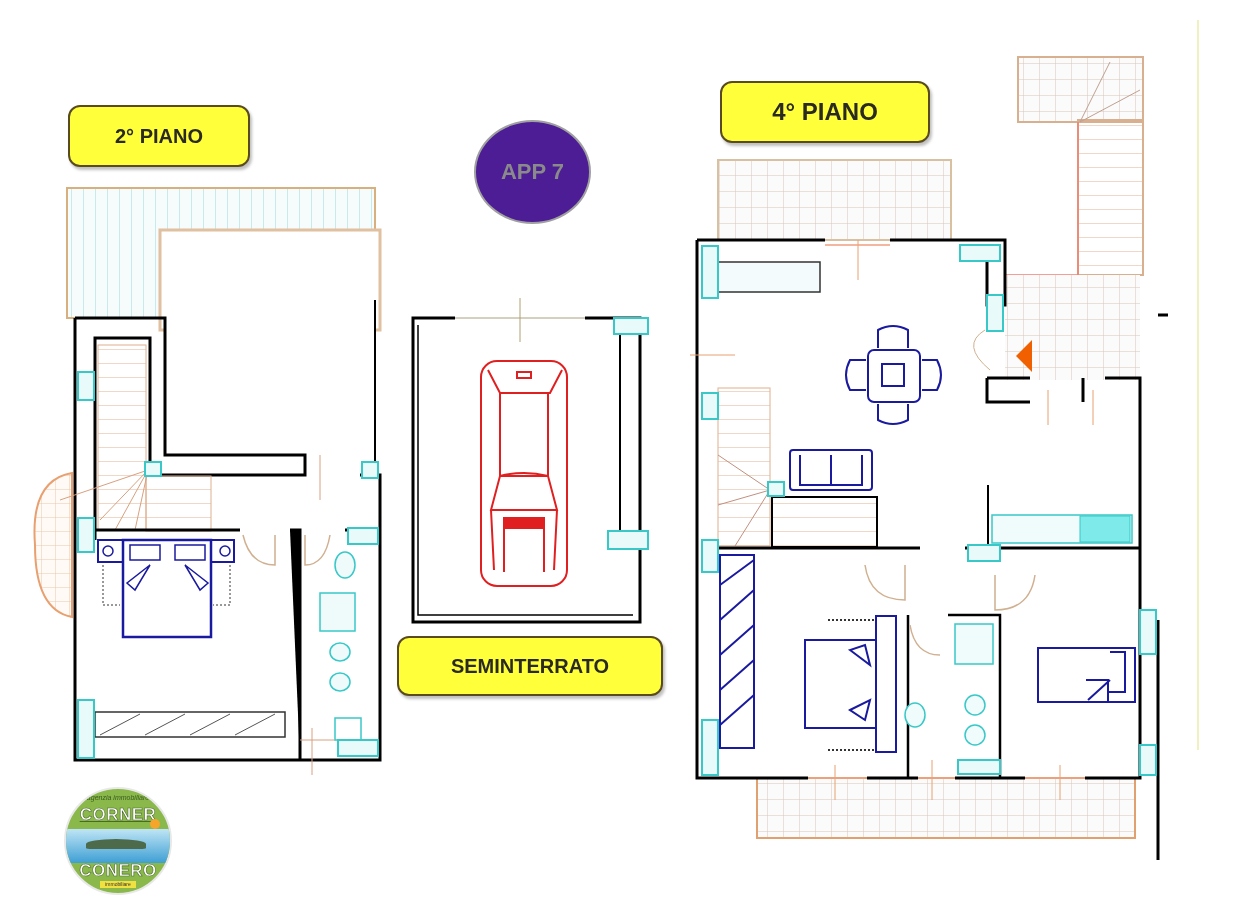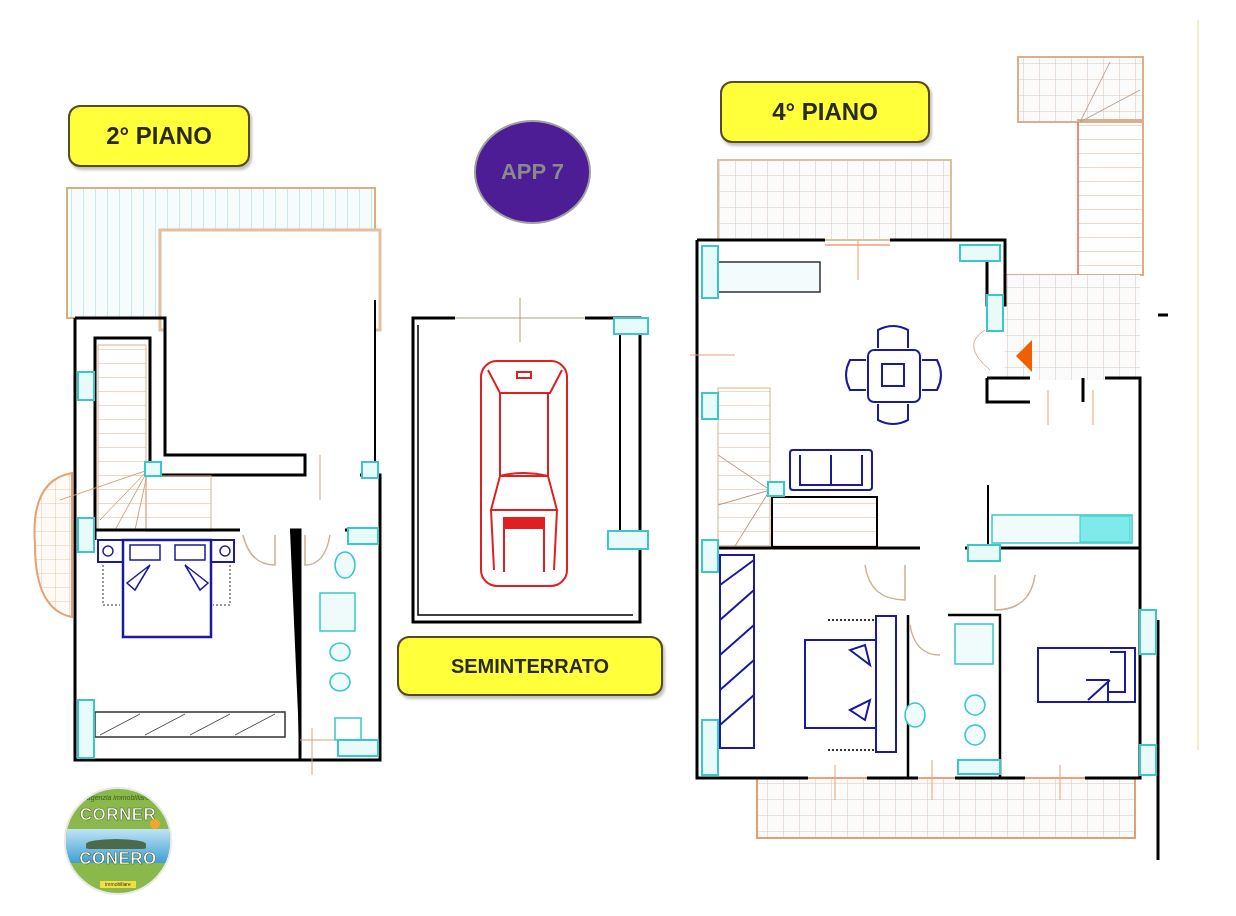--- a/index.html
+++ b/index.html
@@ -4,22 +4,22 @@
 <style>
   html,body{margin:0;padding:0;background:#fff;}
   body{width:1236px;height:916px;position:relative;overflow:hidden;font-family:"Liberation Sans",sans-serif;}
   #plan{position:absolute;left:0;top:0;width:1236px;height:916px;}
   .label-box{position:absolute;background:#ffff3a;border:2px solid #5a4a20;border-radius:12px;box-shadow:2px 3px 3px rgba(0,0,0,0.25);display:flex;align-items:center;justify-content:center;font-weight:bold;color:#2a2a22;font-family:"Liberation Sans",sans-serif;}
   .app-badge{position:absolute;left:474px;top:120px;width:113px;height:100px;border-radius:50%;background:#4c1d95;border:2px solid #a0a0a0;display:flex;align-items:center;justify-content:center;font-weight:bold;font-size:22px;color:#8a8a8a;}
   .logo{position:absolute;left:64px;top:787px;width:104px;height:104px;border-radius:50%;overflow:hidden;background:#8ab84a;border:2px solid #e8e8e8;}
   .logo .sky{position:absolute;left:0;top:40px;width:100%;height:34px;background:linear-gradient(#bfe5f5,#3e9fd4);}
   .logo .land{position:absolute;left:20px;top:50px;width:60px;height:10px;background:#4d6b4a;border-radius:50% 50% 10% 10%;}
   .logo .t1,.logo .t2{position:absolute;left:0;width:100%;text-align:center;font-weight:bold;color:#fff;-webkit-text-stroke:0.6px #4a6a2a;font-size:17px;letter-spacing:0.5px;}
-  .logo .t1{top:16px;}
-  .logo .t2{top:60px;}
+  .logo .t1{top:16px;text-decoration:underline;}
+  .logo .t2{top:72px;}
   .logo .small{position:absolute;top:5px;left:0;width:100%;text-align:center;font-size:7px;font-style:italic;color:#3a5a20;}
   .logo .tag{position:absolute;top:92px;left:34px;width:36px;height:7px;background:#f0e040;font-size:5px;text-align:center;color:#333;}
   .logo .sun{position:absolute;left:84px;top:30px;width:10px;height:10px;border-radius:50%;background:#f4a52a;}
 </style>
 </head>
 <body>
 
 <svg id="plan" viewBox="0 0 1236 916" xmlns="http://www.w3.org/2000/svg">
   <defs>
     <pattern id="tiles" width="14" height="14" patternUnits="userSpaceOnUse">
@@ -207,21 +207,21 @@
       <rect x="1140" y="610" width="16" height="44"></rect>
       <rect x="1140" y="745" width="16" height="30"></rect>
     </g>
 
     <path d="M858 240 V280 M690 355 H735 M1048 390 V425 M1093 390 V425 M835 765 V800 M932 760 V800 M1060 765 V800" stroke="#e8a070" stroke-width="1"></path>
     <path d="M825 245 H890 M810 778 H865 M918 778 H955 M1025 778 H1085" stroke="#f0a080" stroke-width="1.5"></path>
     <path d="M1198 20 V750" stroke="#f0f0c0" stroke-width="2"></path>
   </g>
 </svg>
 
-<div class="label-box" style="left:68px;top:105px;width:178px;height:58px;font-size:24px;">2° PIANO</div>
+<div class="label-box" style="left:68px;top:105px;width:178px;height:58px;font-size:20px;">2° PIANO</div>
 <div class="label-box" style="left:720px;top:81px;width:206px;height:58px;font-size:24px;">4° PIANO</div>
 <div class="label-box" style="left:397px;top:636px;width:262px;height:56px;font-size:20px;">SEMINTERRATO</div>
 <div class="app-badge">APP 7</div>
 
 <div class="logo">
   <div class="small">agenzia immobiliare</div>
   <div class="t1">CORNER</div>
   <div class="sun"></div>
   <div class="sky"></div>
   <div class="land"></div>

